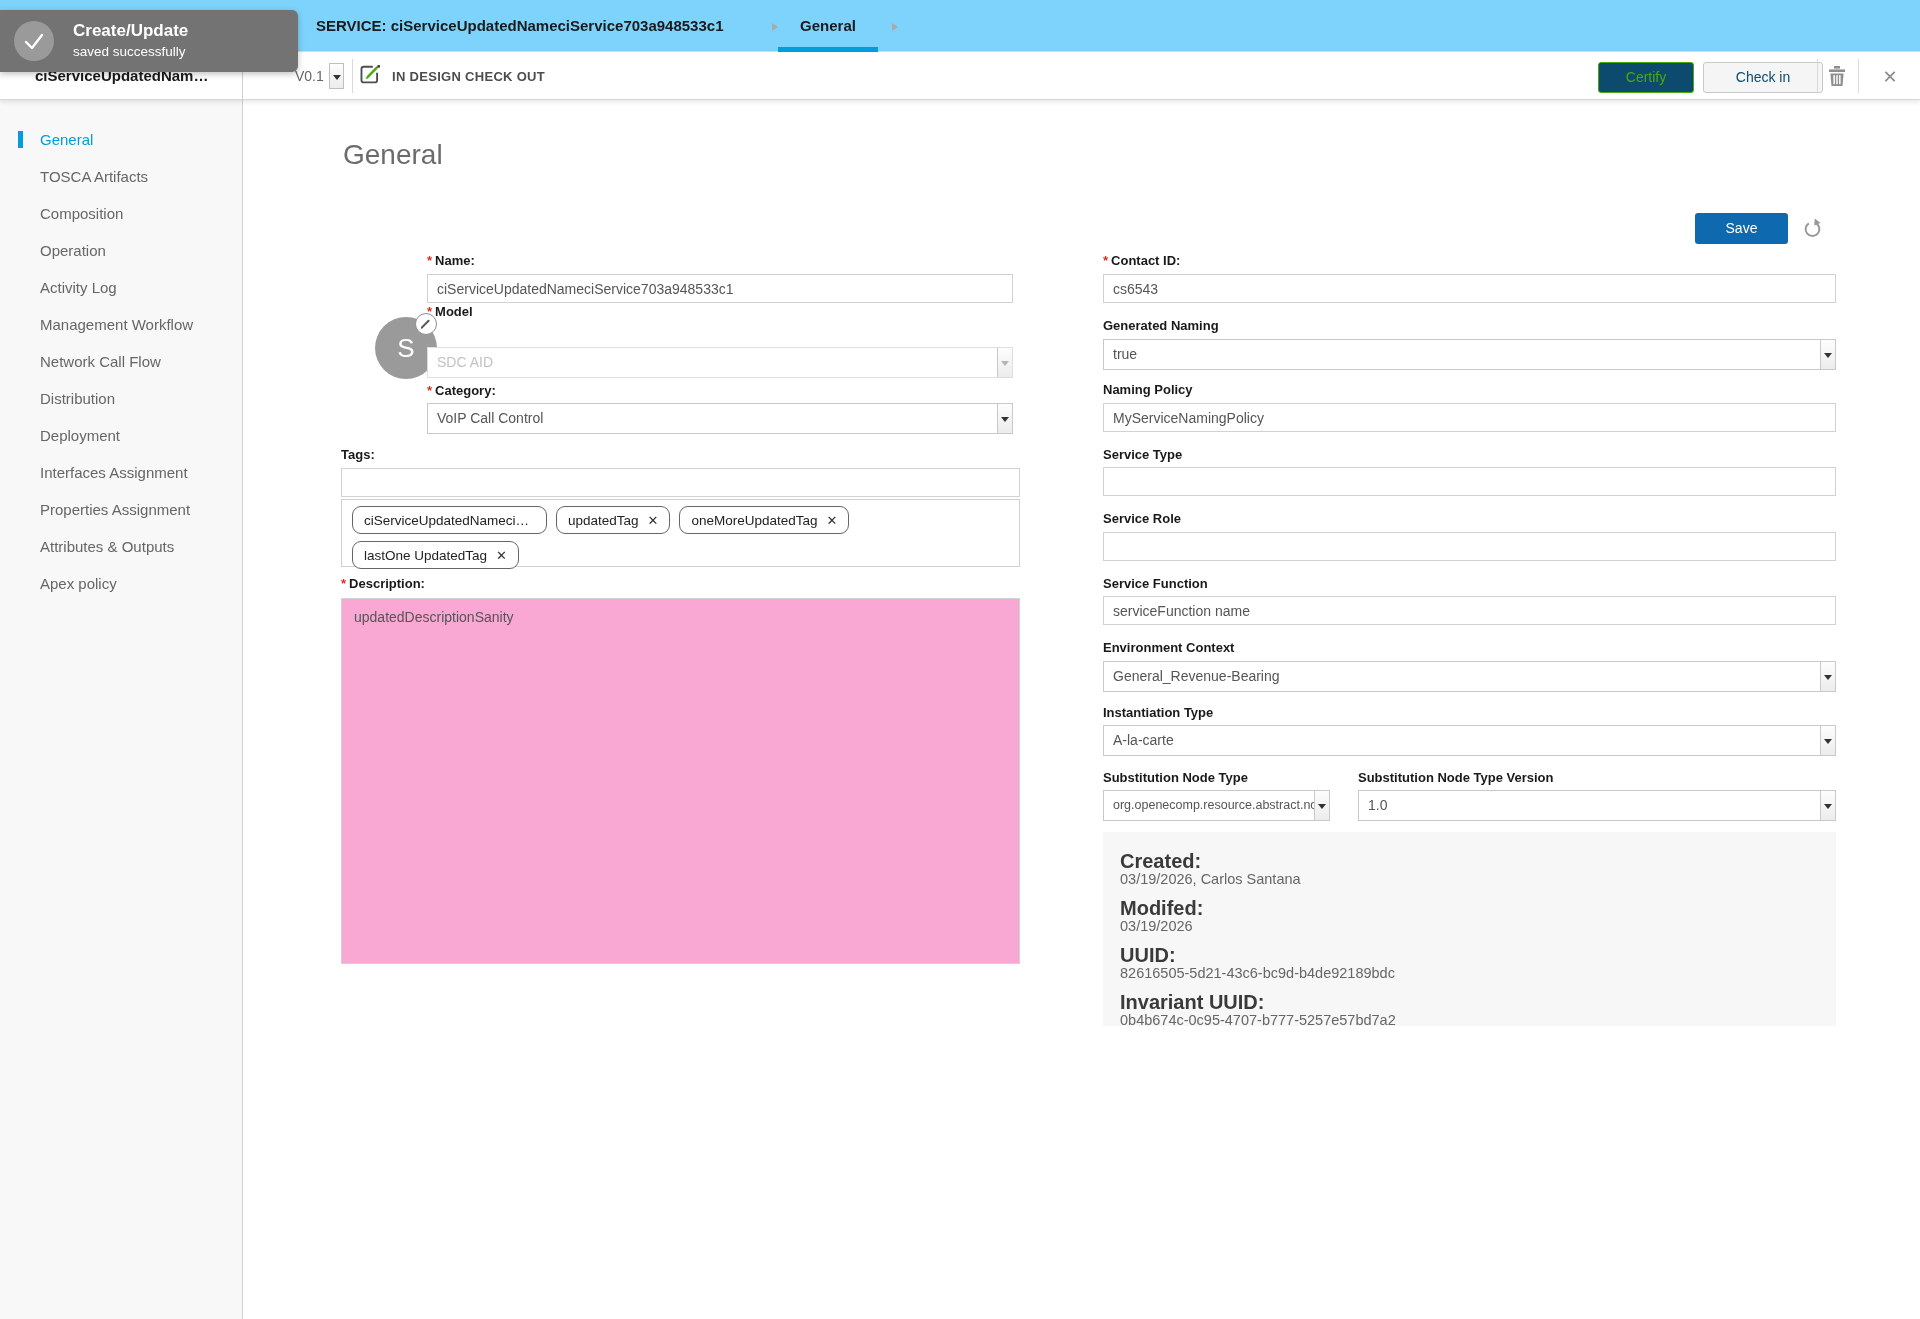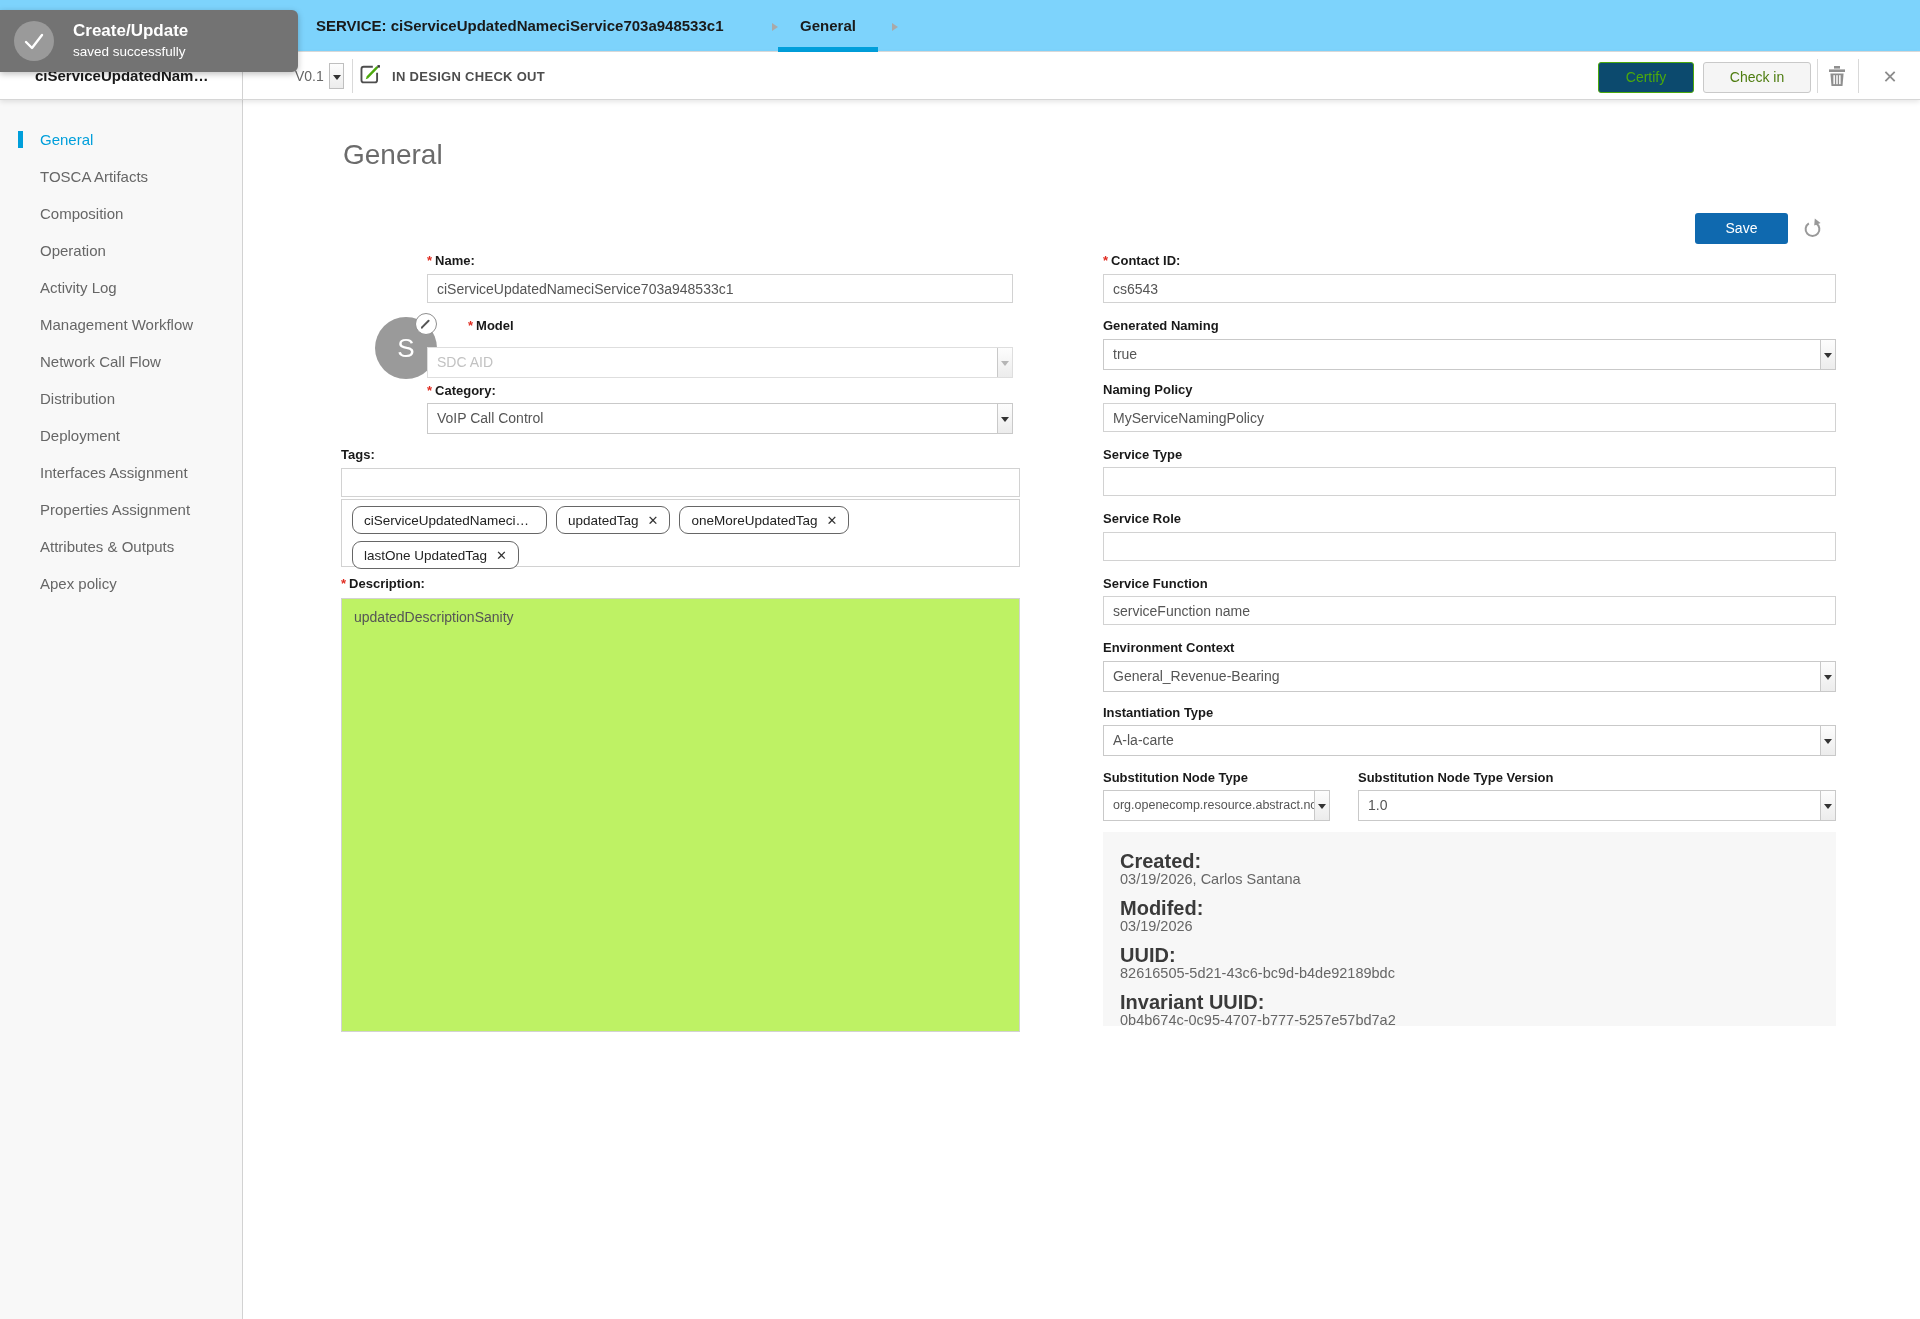--- a/index.html
+++ b/index.html
@@ -18,21 +18,21 @@
   .entity-head { position:absolute; left:0; top:0; width:243px; height:48px; border-right:1px solid #d2d2d2; }
   .entity-name { position:absolute; left:35px; top:0; width:178px; height:48px; line-height:48px; font-size:15px; font-weight:700; color:#1a1a1a; white-space:nowrap; overflow:hidden; text-overflow:ellipsis; }
   .version-txt { position:absolute; left:295px; top:0; height:48px; line-height:48px; font-size:14px; color:#666; }
   .version-spin { position:absolute; left:329px; top:11px; width:15px; height:26px; border:1px solid #bfbfbf; background:linear-gradient(#fdfdfd,#ececec); cursor:pointer; }
   .version-spin:after { content:""; position:absolute; left:3px; top:11px; border-top:5px solid #333; border-left:4px solid transparent; border-right:4px solid transparent; }
   .vdiv { position:absolute; top:7px; width:1px; height:34px; background:#d9d9d9; }
   .state-wrap { position:absolute; left:357px; top:0; height:48px; display:flex; align-items:center; gap:10px; }
   .state-label { font-size:13px; font-weight:700; color:#4d4d4d; letter-spacing:.3px; }
   .btn { position:absolute; top:10px; height:31px; border-radius:3px; font-size:14px; font-weight:400; text-align:center; line-height:29px; cursor:pointer; }
   .btn-certify { left:1598px; width:96px; background:#0c4a6e; border:1px solid #4ca90c; color:#4ca90c; }
-  .btn-checkin { left:1703px; width:108px; background:#f5f5f5; border:1px solid #c9c9c9; color:#4d7c0f; }
+  .btn-checkin { left:1703px; width:120px; background:#f5f5f5; border:1px solid #c9c9c9; color:#0c4a6e; }
   .icon-btn { position:absolute; top:13px; cursor:pointer; }
   .close-x { position:absolute; left:1875px; top:10px; width:30px; height:30px; line-height:30px; text-align:center; font-size:18px; color:#8c8c8c; cursor:pointer; }
 
   
   .toast { position:absolute; left:0; top:10px; width:298px; height:62px; background:#737373; border-radius:0 6px 6px 0; box-shadow:0 2px 6px rgba(0,0,0,.25); z-index:50; }
   .toast-circle { position:absolute; left:14px; top:11px; width:40px; height:40px; border-radius:50%; background:rgba(255,255,255,.28); }
   .toast-title { position:absolute; left:73px; top:11px; font-size:17px; font-weight:700; color:#fff; }
   .toast-sub { position:absolute; left:73px; top:34px; font-size:13.5px; color:#fff; }
 
   
@@ -56,21 +56,21 @@
   .sel.disabled .dd:after { border-top-color:#b5b5b5; }
 
   .avatar { position:absolute; left:375px; top:317px; width:62px; height:62px; border-radius:50%; background:#9a9a9a; color:#fff; font-size:26px; text-align:center; line-height:62px; }
   .avatar-badge { position:absolute; left:415px; top:313px; width:22px; height:22px; border-radius:50%; background:#fff; border:1.5px solid #8f8f8f; cursor:pointer; }
 
   .chipbox { position:absolute; left:341px; top:499px; width:679px; height:68px; border:1px solid #d2d2d2; background:#fff; padding:6px 10px; display:flex; flex-wrap:wrap; gap:7px 9px; align-content:flex-start; }
   .chip { display:inline-flex; align-items:center; height:28px; border:1.4px solid #666; border-radius:9px; padding:0 11px; font-size:13.5px; color:#222; background:#fff; max-width:195px; }
   .chip .chip-txt { white-space:nowrap; overflow:hidden; text-overflow:ellipsis; }
   .chip-x { margin-left:9px; font-size:13px; color:#333; cursor:pointer; flex:none; }
 
-  .txtarea { position:absolute; left:341px; top:598px; width:679px; height:434px; border:1px solid #d2d2d2; background:#bef264; font-family:"Liberation Sans",sans-serif; font-size:14px; color:#555; padding:10px 12px; resize:none; outline:none; }
+  .txtarea { position:absolute; left:341px; top:598px; width:679px; height:366px; border:1px solid #d2d2d2; background:#f9a8d4; font-family:"Liberation Sans",sans-serif; font-size:14px; color:#555; padding:10px 12px; resize:none; outline:none; }
 
   .metabox { position:absolute; left:1103px; top:832px; width:733px; height:194px; background:#f7f7f7; padding:20px 0 0 17px; }
   .meta-label { font-size:20px; font-weight:700; color:#3a3a3a; line-height:18px; }
   .meta-value { font-size:14.5px; color:#666; line-height:18px; margin-bottom:11px; }
 </style>
 </head>
 <body>
 
 <div class="page">
 
@@ -149,21 +149,21 @@
   <div class="avatar-badge">
     <svg width="19" height="19" viewBox="0 0 19 19">
       <path d="M6 13.4 L12.6 6.8" stroke="#555" stroke-width="2" stroke-linecap="round"></path>
       <path d="M5 14.8 l2.2 -0.7 -1.5 -1.5 z" fill="#555"></path>
     </svg>
   </div>
 
   <div class="lbl" style="left:427px; top:253px;"><span class="req">*</span><span>Name:</span></div>
   <input class="inp" style="left: 427px; top: 274px; width: 586px;" value="ciServiceUpdatedNameciService703a948533c1">
 
-  <div class="lbl" style="left:427px; top:318px;margin-left:41px;"><span class="req">*</span><span>Model</span></div>
+  <div class="lbl" style="left:427px; top:304px;"><span class="req">*</span><span>Model</span></div>
   <div class="sel disabled" style="left:427px; top:347px; width:586px;"><span>SDC AID</span><span class="dd"></span></div>
 
   <div class="lbl" style="left:427px; top:383px;"><span class="req">*</span><span>Category:</span></div>
   <div class="sel" style="left:427px; top:403px; width:586px;"><span>VoIP Call Control</span><span class="dd"></span></div>
 
   <div class="lbl" style="left:341px; top:447px;">Tags:</div>
   <input class="inp" style="left: 341px; top: 468px; width: 679px;" value="">
   <div class="chipbox">
     <span class="chip">
         <span class="chip-txt">ciServiceUpdatedNameciServic...</span>

